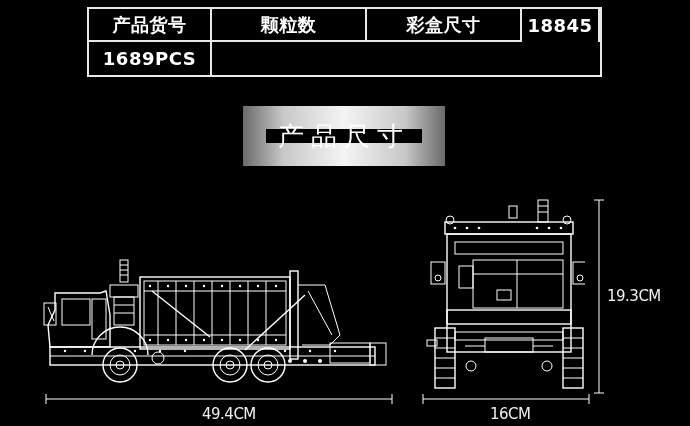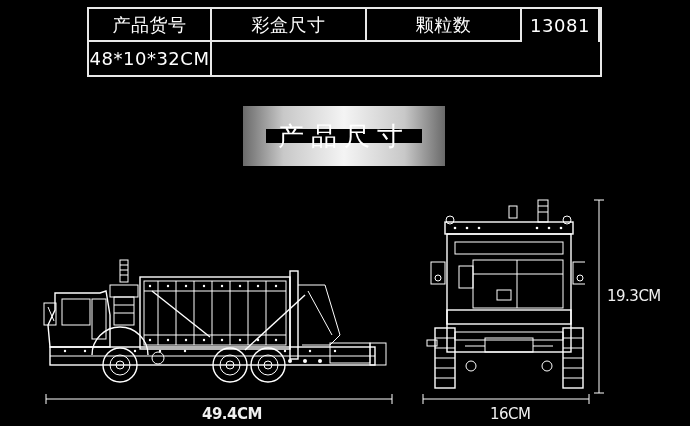--- a/index.html
+++ b/index.html
@@ -1,37 +1,37 @@
 <!DOCTYPE html>
 <html><head>
 <meta charset="utf-8">
 <style>
   html, body { margin:0; padding:0; background:#000; }
   body { width:690px; height:426px; position:relative; overflow:hidden; font-family:"DejaVu Sans", sans-serif; color:#fff; }
   .spec-table { position:absolute; left:87px; top:7px; width:515px; height:70px; border:2px solid #e8e8e8; box-sizing:border-box; display:grid; grid-template-columns:123px 155px 155px 1fr; grid-template-rows:1fr 1fr; }
-  .spec-table .cell { display:flex; align-items:center; justify-content:center; font-weight:normal; font-size:18px; border-right:2px solid #e8e8e8; box-sizing:border-box; letter-spacing:0.5px; }
+  .spec-table .cell { display:flex; align-items:center; justify-content:center; font-weight:bold; font-size:18px; border-right:2px solid #e8e8e8; box-sizing:border-box; letter-spacing:0.5px; }
   .spec-table .cell.last { border-right:none; }
   .spec-table .cell.head { border-bottom:2px solid #e8e8e8; }
   .title-box { position:absolute; left:243px; top:106px; width:202px; height:60px; box-sizing:border-box; background:linear-gradient(90deg,#6a6a6a 0%,#c8c8c8 20%,#f4f4f4 50%,#c8c8c8 80%,#6a6a6a 100%); padding:23px; }
   .title-inner { width:100%; height:100%; background:#000; display:flex; align-items:center; justify-content:center; font-size:26px; letter-spacing:7px; color:#fff; }
   .drawing { position:absolute; }
   .dim-label { position:absolute; font-size:15px; color:#f0f0f0; letter-spacing:-0.5px; }
   svg .l { stroke:#fff; fill:none; stroke-width:1; }
   svg .t { stroke:#fff; fill:none; stroke-width:1.4; }
   svg .f { fill:#fff; stroke:none; }
 </style>
 </head>
 <body>
 
 <div class="spec-table">
   <div class="cell head">产品货号</div>
+  <div class="cell head">颗粒数</div>
   <div class="cell head">彩盒尺寸</div>
-  <div class="cell head">颗粒数</div>
-  <div class="cell">13081</div>
-  <div class="cell">48*10*32CM</div>
+  <div class="cell">18845</div>
+  <div class="cell">1689PCS</div>
 </div>
 
 <div class="title-box">
   <div class="title-inner">产品尺寸</div>
 </div>
 
 <svg class="drawing" style="left:40px;top:255px;" width="350" height="130" viewBox="0 0 350 130">
 
   <rect class="l" x="80" y="5" width="8" height="22"></rect>
   <line class="l" x1="80" y1="10" x2="88" y2="10"></line>
@@ -120,21 +120,21 @@
       <circle class="l" cx="228" cy="110" r="4"></circle>
   </g>
   <circle class="l" cx="118" cy="103" r="6"></circle>
 </svg>
 
 <svg class="drawing" style="left:44px;top:393px;" width="352" height="12">
   <line x1="2" y1="6" x2="348" y2="6" stroke="#fff" stroke-width="1"></line>
   <line x1="2" y1="1" x2="2" y2="11" stroke="#fff" stroke-width="1"></line>
   <line x1="348" y1="1" x2="348" y2="11" stroke="#fff" stroke-width="1"></line>
 </svg>
-<div class="dim-label" style="left:202px;top:405px;font-weight:bold;">49.4CM</div>
+<div class="dim-label" style="left:202px;top:405px;">49.4CM</div>
 
 <svg class="drawing" style="left:425px;top:198px;" width="160" height="192" viewBox="0 0 160 192">
 
   <rect class="l" x="84" y="8" width="8" height="12"></rect>
   <rect class="l" x="113" y="2" width="10" height="22"></rect>
   <line class="l" x1="113" y1="8" x2="123" y2="8"></line>
     <line class="l" x1="113" y1="14" x2="123" y2="14"></line>
   <circle class="l" cx="25" cy="22" r="4"></circle>
     <circle class="l" cx="142" cy="22" r="4"></circle>
 

